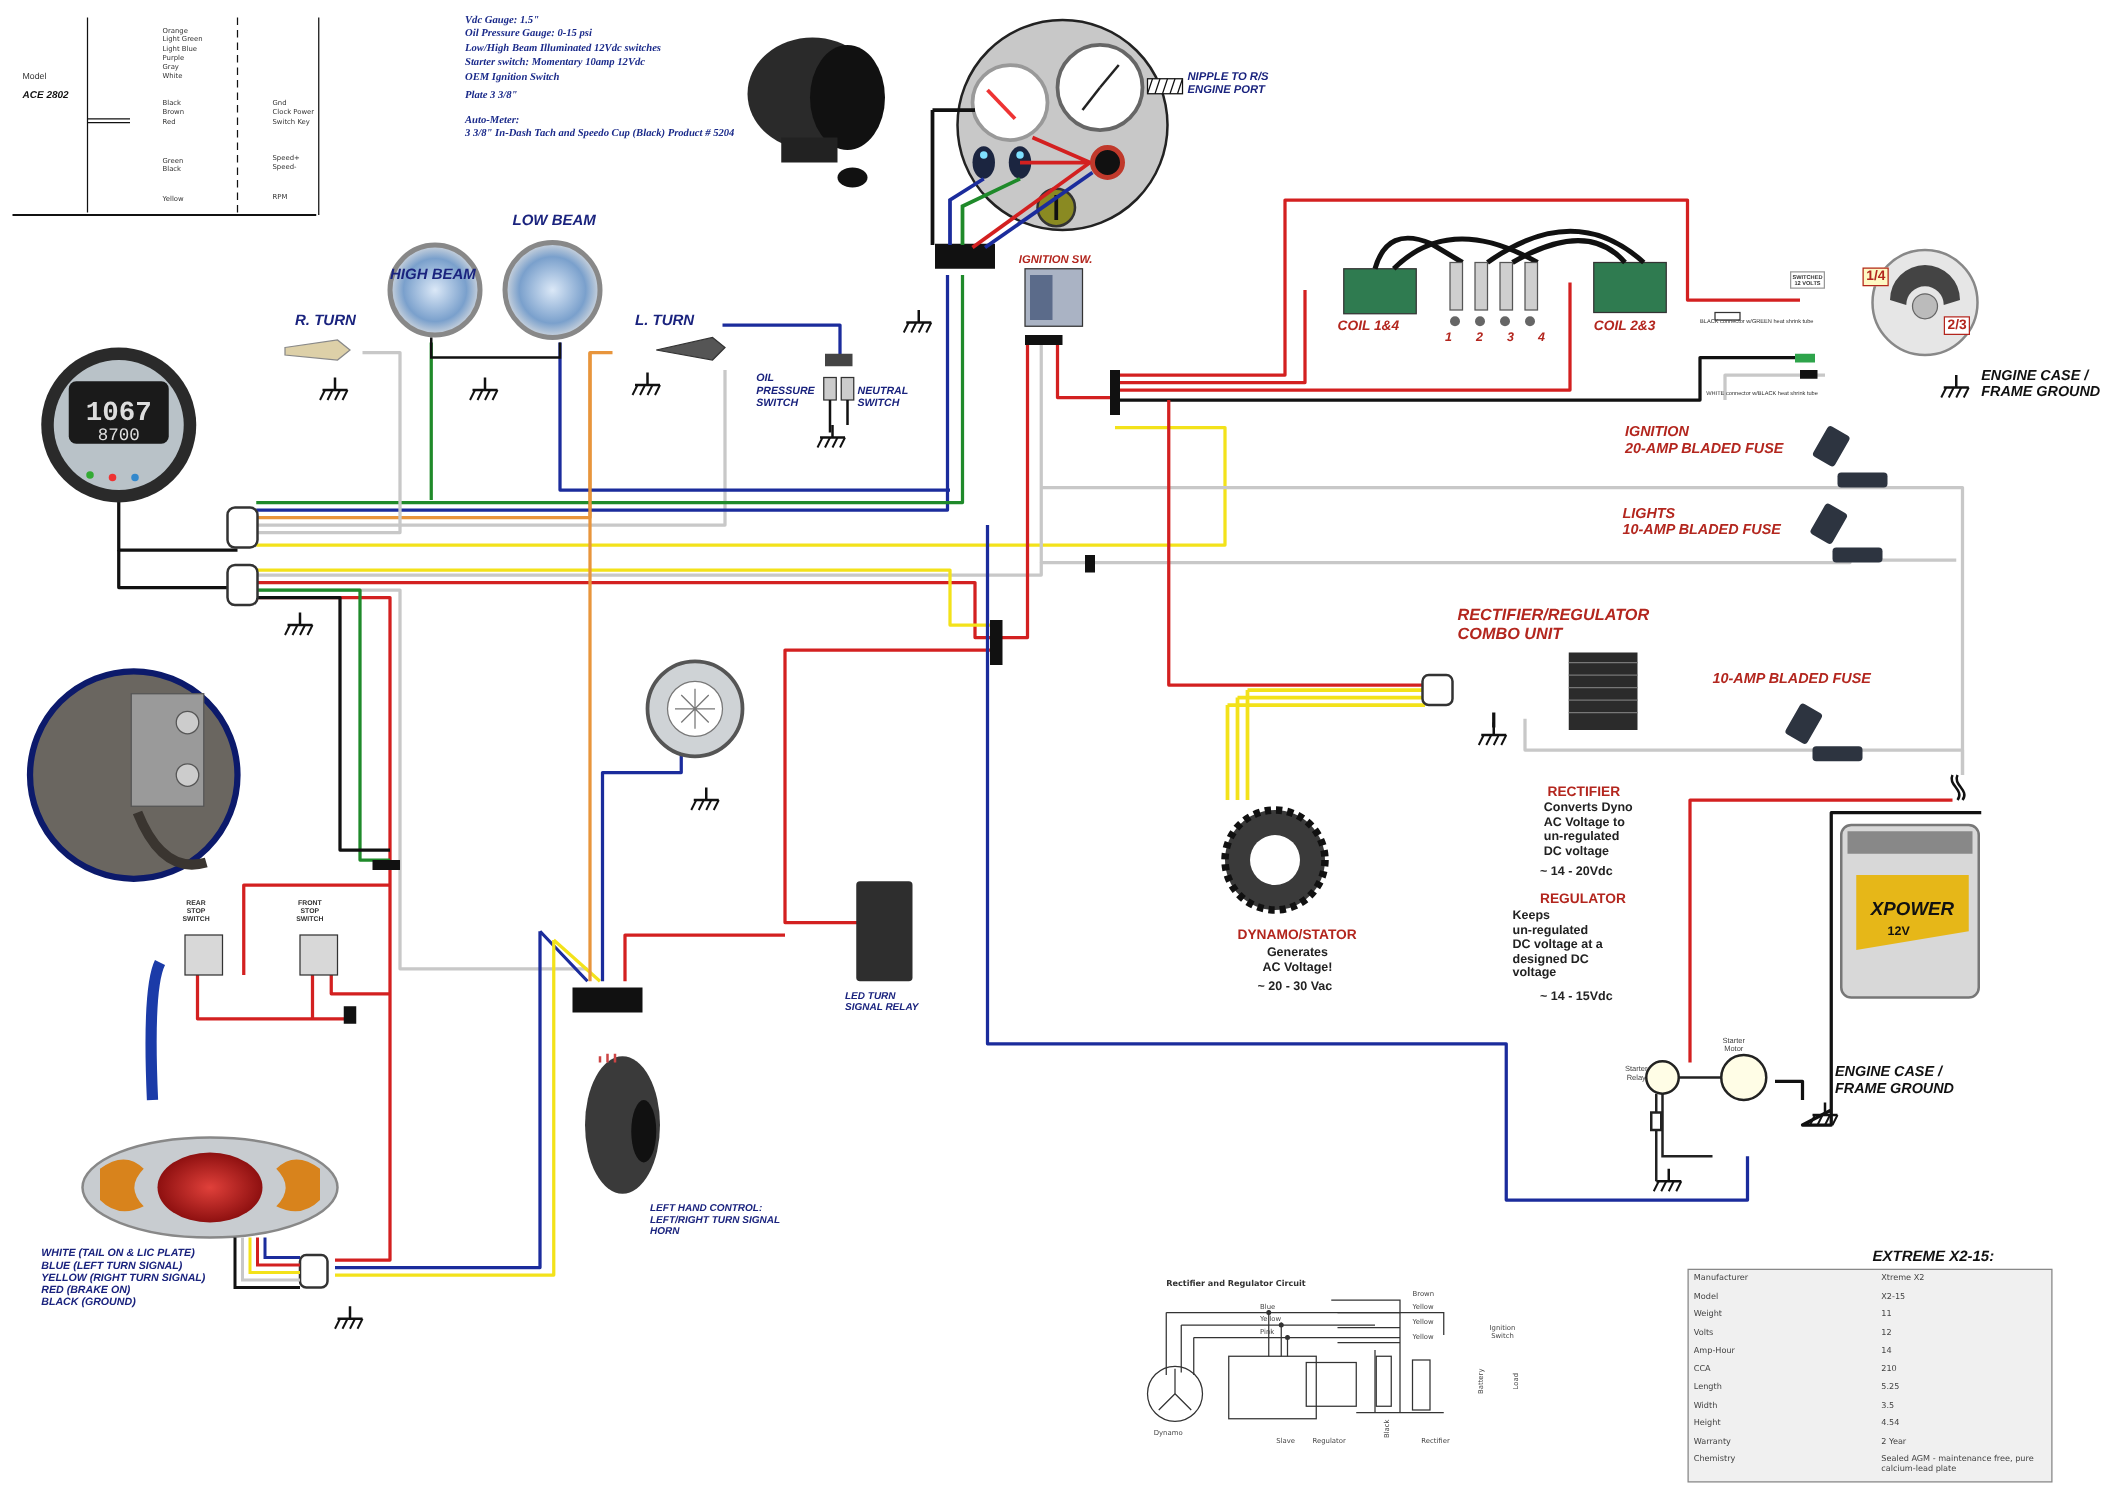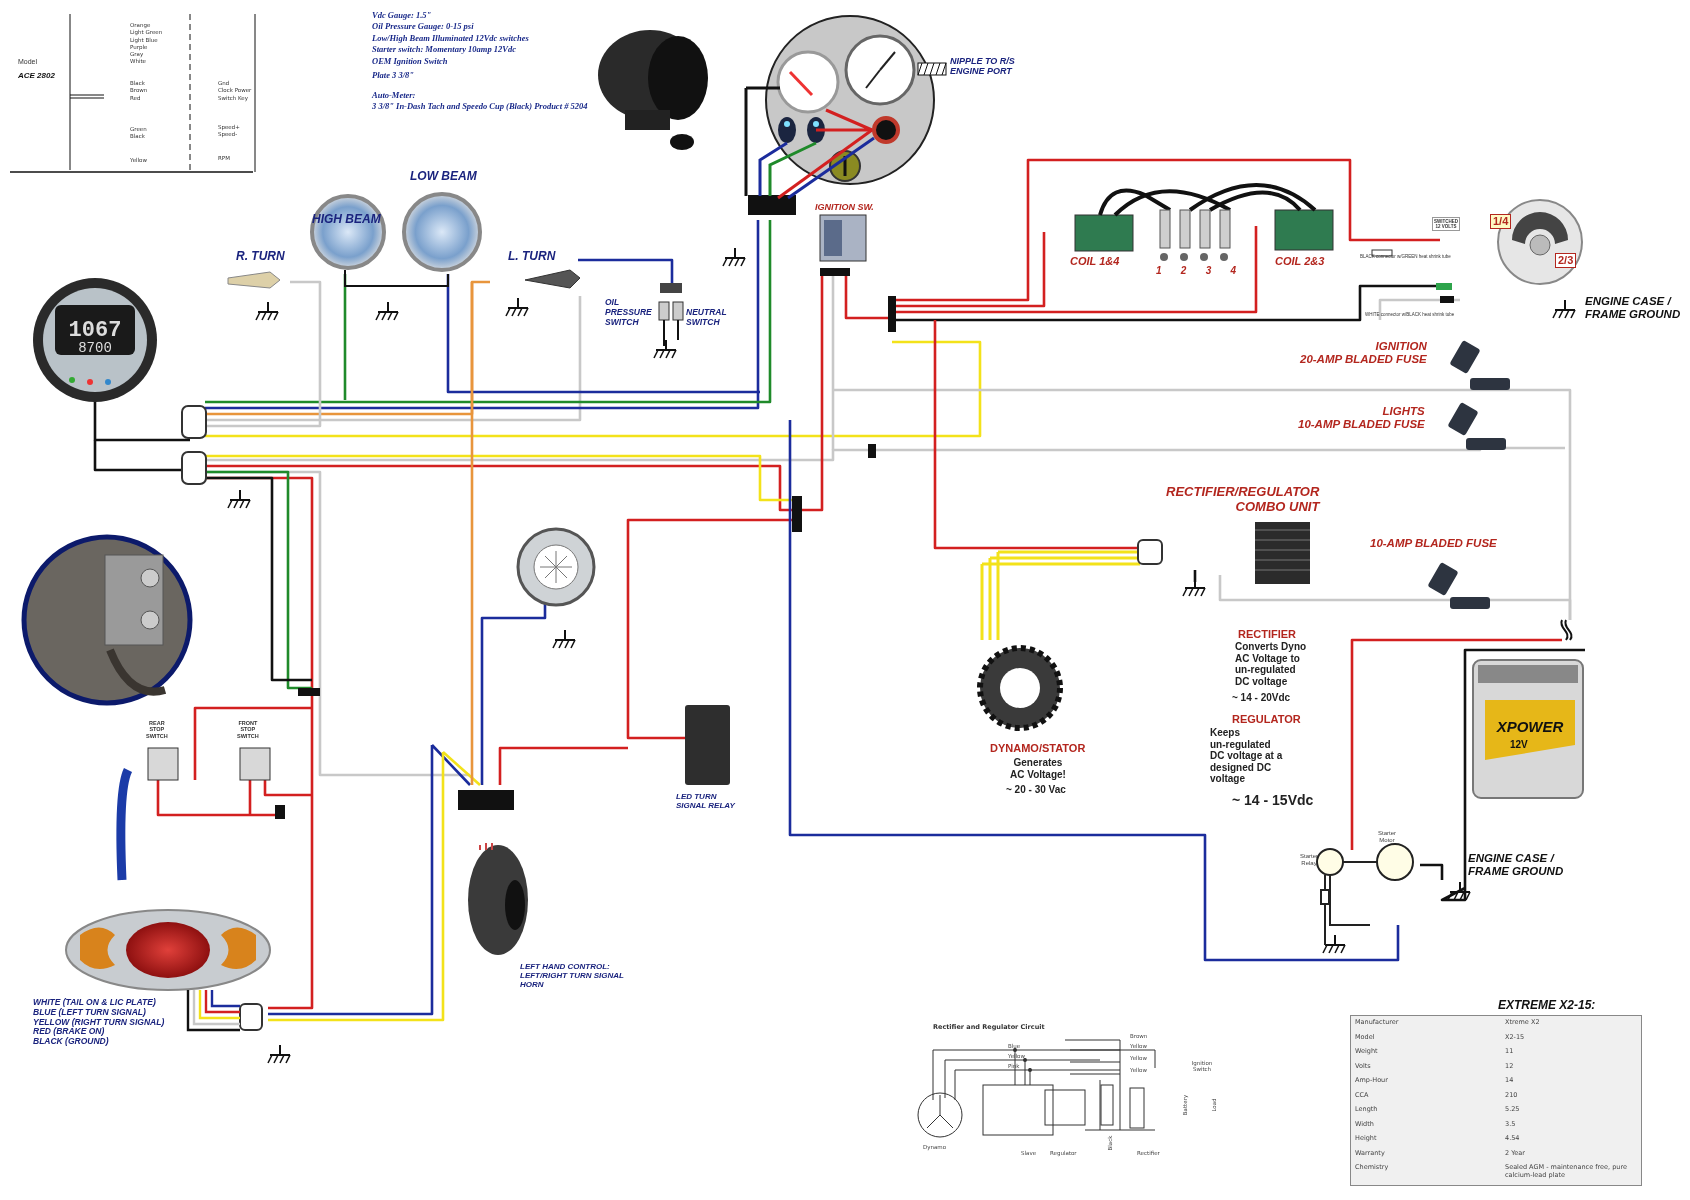--- a/index.html
+++ b/index.html
@@ -1,20 +1,20 @@
 <!DOCTYPE html>
 <html><head>
 <meta charset="utf-8">
 <style>
   html,body{margin:0;padding:0;background:#fff;}
   body{width:1690px;height:1200px;position:relative;overflow:hidden;font-family:"Liberation Sans",sans-serif;}
   #wires{position:absolute;left:0;top:0;width:1690px;height:1200px;}
   .lbl{position:absolute;font-family:"Liberation Sans",sans-serif;font-style:italic;font-weight:bold;white-space:pre-line;line-height:1.15;}
   .blue{color:#1a237e;}
-  .red{color:#b3261e;text-align:right;}
+  .red{color:#b3261e;}
   .blk{color:#111;}
   .plain{font-style:normal;}
   .notes{position:absolute;left:372px;top:10px;color:#1a2a8a;font-size:8.5px;font-style:italic;font-weight:bold;font-family:"Liberation Serif",serif;line-height:1.35;}
   .notes div{white-space:nowrap;}
   .spec{position:absolute;left:1350px;top:1015px;width:290px;border:1px solid #888;background:#f0f0f0;font-family:"DejaVu Sans",sans-serif;font-size:6.5px;color:#444;}
   .spec-title{position:absolute;left:1498px;top:998px;font-size:12px;font-style:italic;font-weight:bold;color:#111;}
   .spec .row{display:flex;padding:2px 4px;height:10.5px;align-items:flex-start;}
   .spec .row .k{width:150px;}
   .spec .row .v{flex:1;}
   .spec .row.tall{height:20px;}
@@ -406,21 +406,21 @@
 AC Voltage to
 un-regulated
 DC voltage</div>
 <div class="lbl bodytext" style="left:1232px;top:692px;font-size:10px;">~ 14 - 20Vdc</div>
 <div class="lbl red plain" style="left:1232px;top:713px;font-size:11px;">REGULATOR</div>
 <div class="lbl bodytext" style="left:1210px;top:727px;font-size:10px;">Keeps
 un-regulated
 DC voltage at a
 designed DC
 voltage</div>
-<div class="lbl bodytext" style="left:1232px;top:792px;font-size:14px;">~ 14 - 15Vdc</div>
+<div class="lbl bodytext" style="left:1232px;top:792px;font-size:10px;">~ 14 - 15Vdc</div>
 
 <div class="lbl red plain" style="left:990px;top:742px;font-size:11px;">DYNAMO/STATOR</div>
 <div class="lbl bodytext" style="left:1010px;top:757px;font-size:10px;text-align:center;">Generates
 AC Voltage!</div>
 <div class="lbl bodytext" style="left:1006px;top:784px;font-size:10px;">~ 20 - 30 Vac</div>
 
 <div class="lbl plain" style="left:1300px;top:853px;font-size:6px;color:#444;font-weight:normal;text-align:center;">Starter
 Relay</div>
 <div class="lbl plain" style="left:1378px;top:830px;font-size:6px;color:#444;font-weight:normal;text-align:center;">Starter
 Motor</div>

